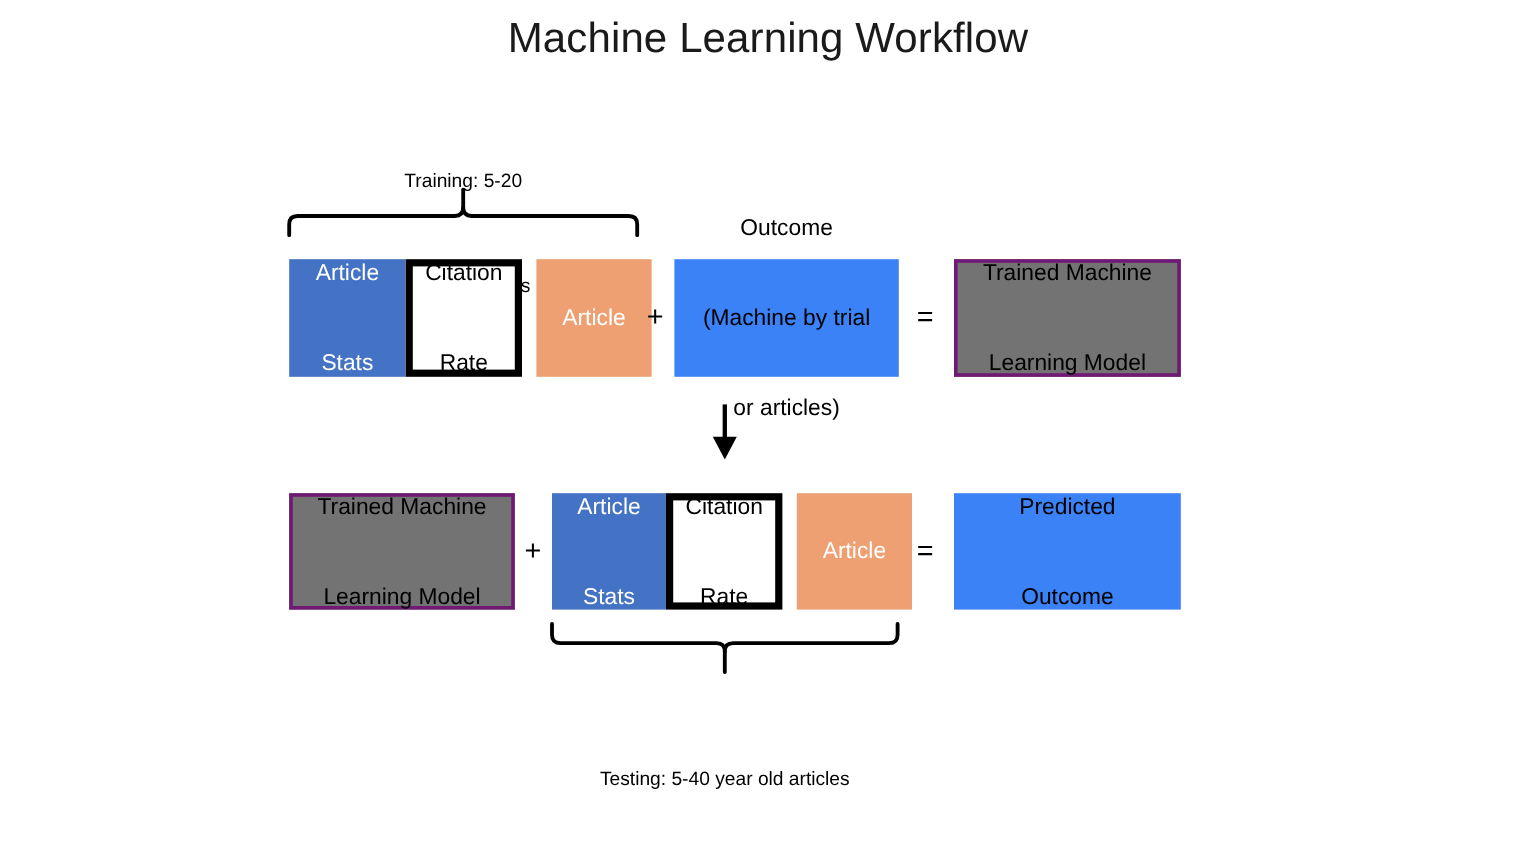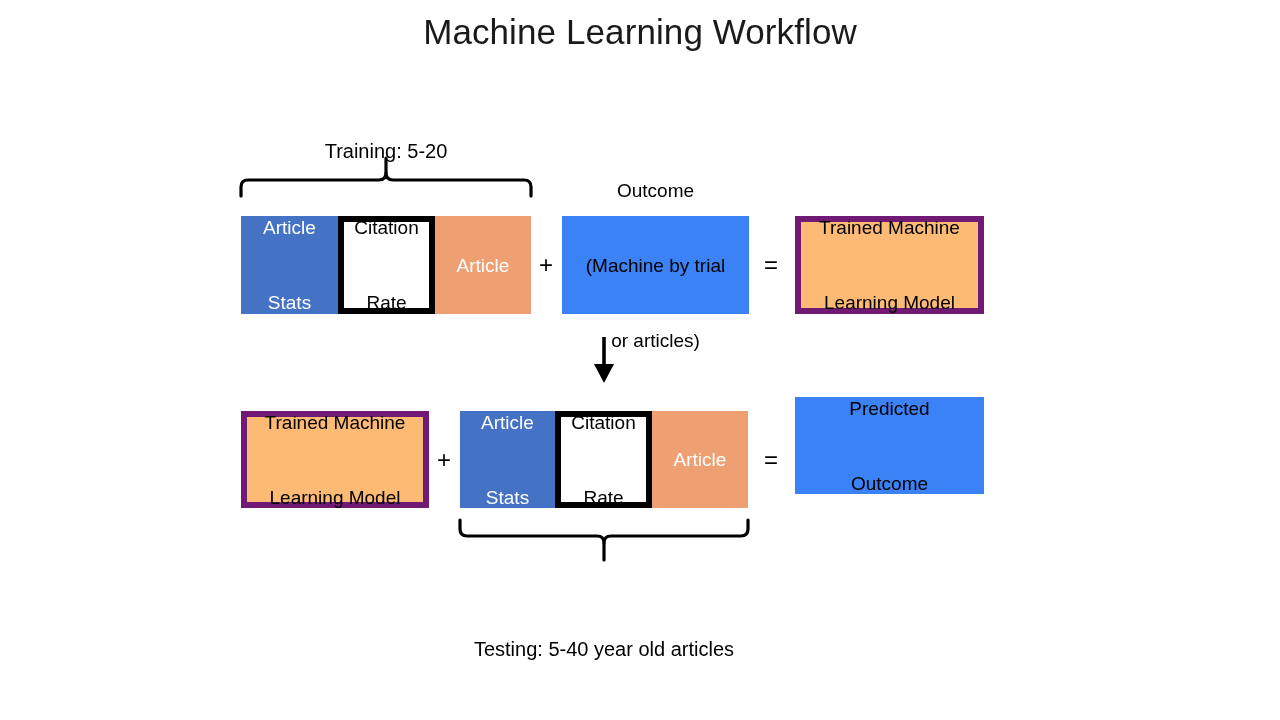--- a/index.html
+++ b/index.html
@@ -33,21 +33,21 @@
     font-weight: 400;
     line-height: 44px;
     color: #1a1a1a;
     letter-spacing: 0.1px;
     white-space: pre;
   }
 
   
   .annot {
     position: absolute;
-    font-size: 20px;
+    font-size: 16px;
     line-height: 29px;
     color: #000000;
     text-align: center;
     white-space: pre;
   }
   #training-annotation {
     left: 246px;
     top: 79px;
     width: 280px;
   }
@@ -77,25 +77,26 @@
     color: #ffffff;
   }
   .box.white {
     background: #ffffff;
     color: #000000;
     border: 6px solid #000000;
   }
   .box.orange {
     background: #efa073;
     color: #ffffff;
+    margin-left: 12px;
   }
   .box.yellow {
-    background: #fdba74;
-    color: #000000;
-    border: 6px solid #701a75;
+    background: #737373;
+    color: #000000;
+    border: 3px solid #701a75;
   }
   .box.gray {
     background: #3b82f6;
     color: #000000;
   }
 
   
   .op {
     position: absolute;
     font-size: 24px;
@@ -195,21 +196,21 @@
   <div class="box orange" style="left:652px; top:411px; width:96px; height:97px;">
     <span>
       <span class="txt">Citing</span>
       <span class="txt">Article</span>
       <span class="txt">Stats</span>
     </span>
   </div>
 
   <div class="op" style="left:759px; top:448px;">=</div>
 
-  <div class="box gray" style="left:795px; top:397px; width:189px; height:97px;">
+  <div class="box gray" style="left:795px; top:411px; width:189px; height:97px;">
     <span>
       <span class="txt">Predicted</span>
       <span class="txt">Outcome</span>
     </span>
   </div>
 
   <div class="annot" id="testing-annotation">
     <span class="line">Testing: 5-40 year old articles</span>
     
   </div>

